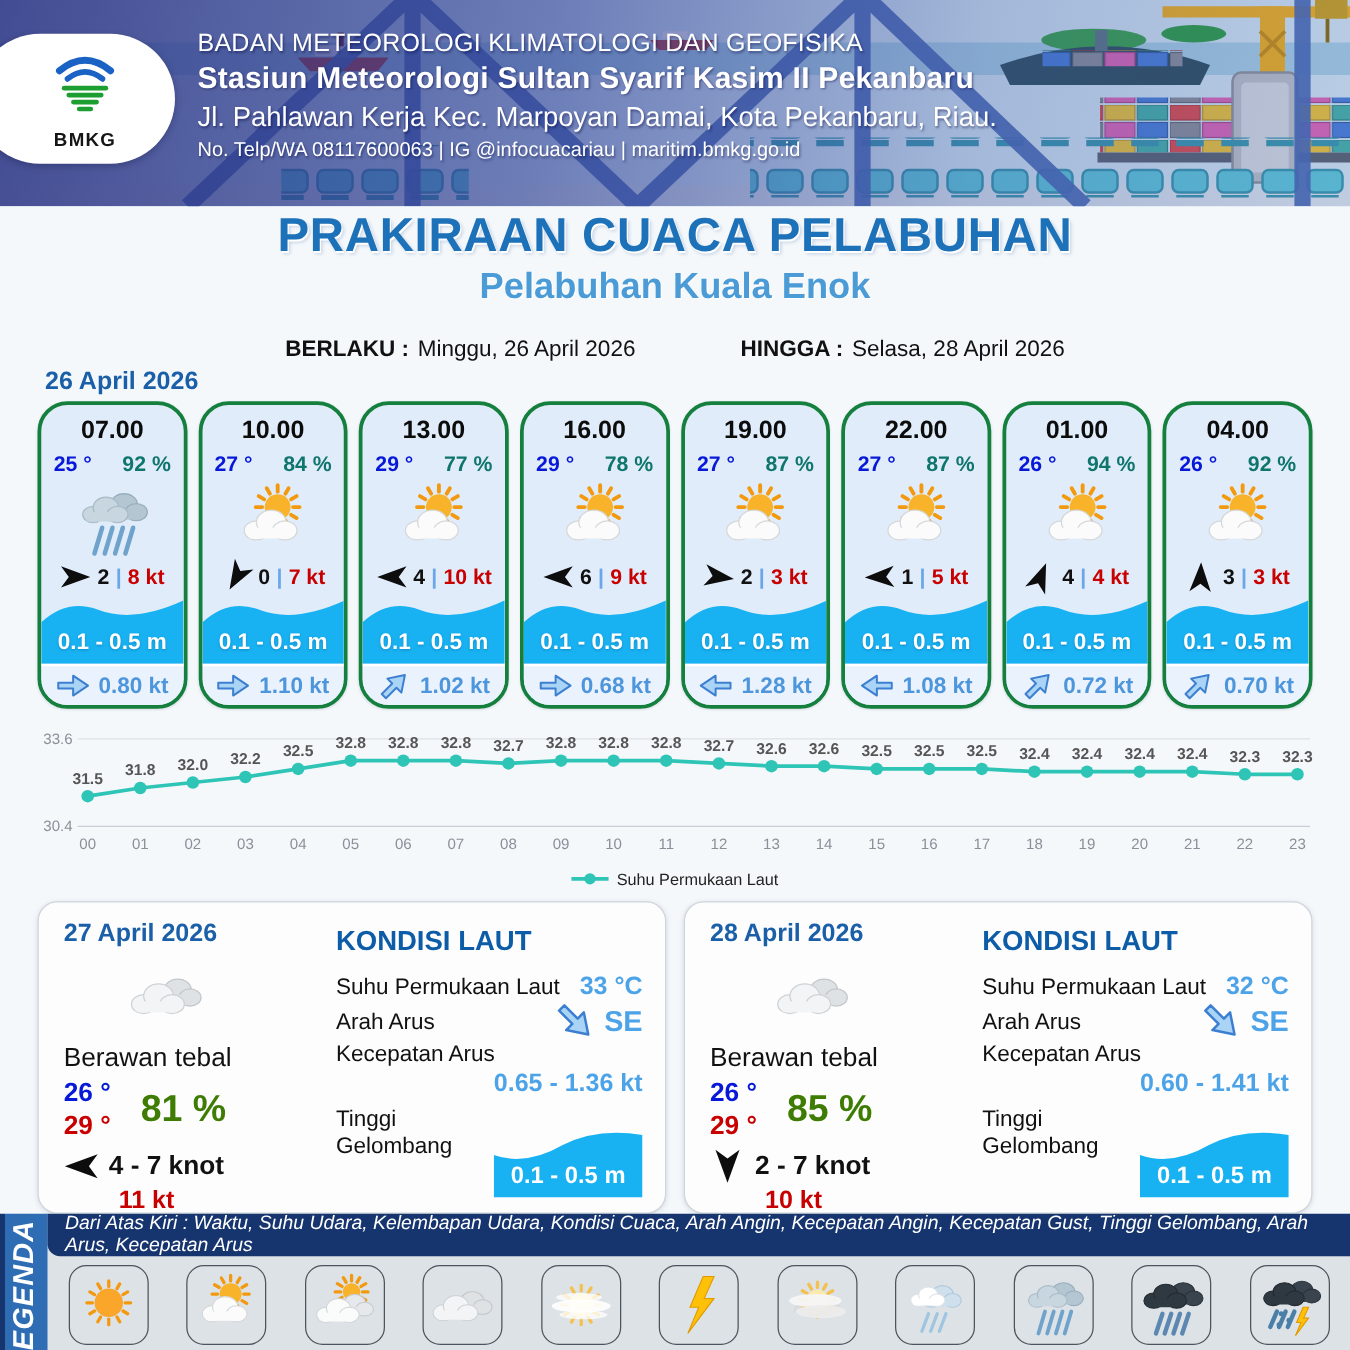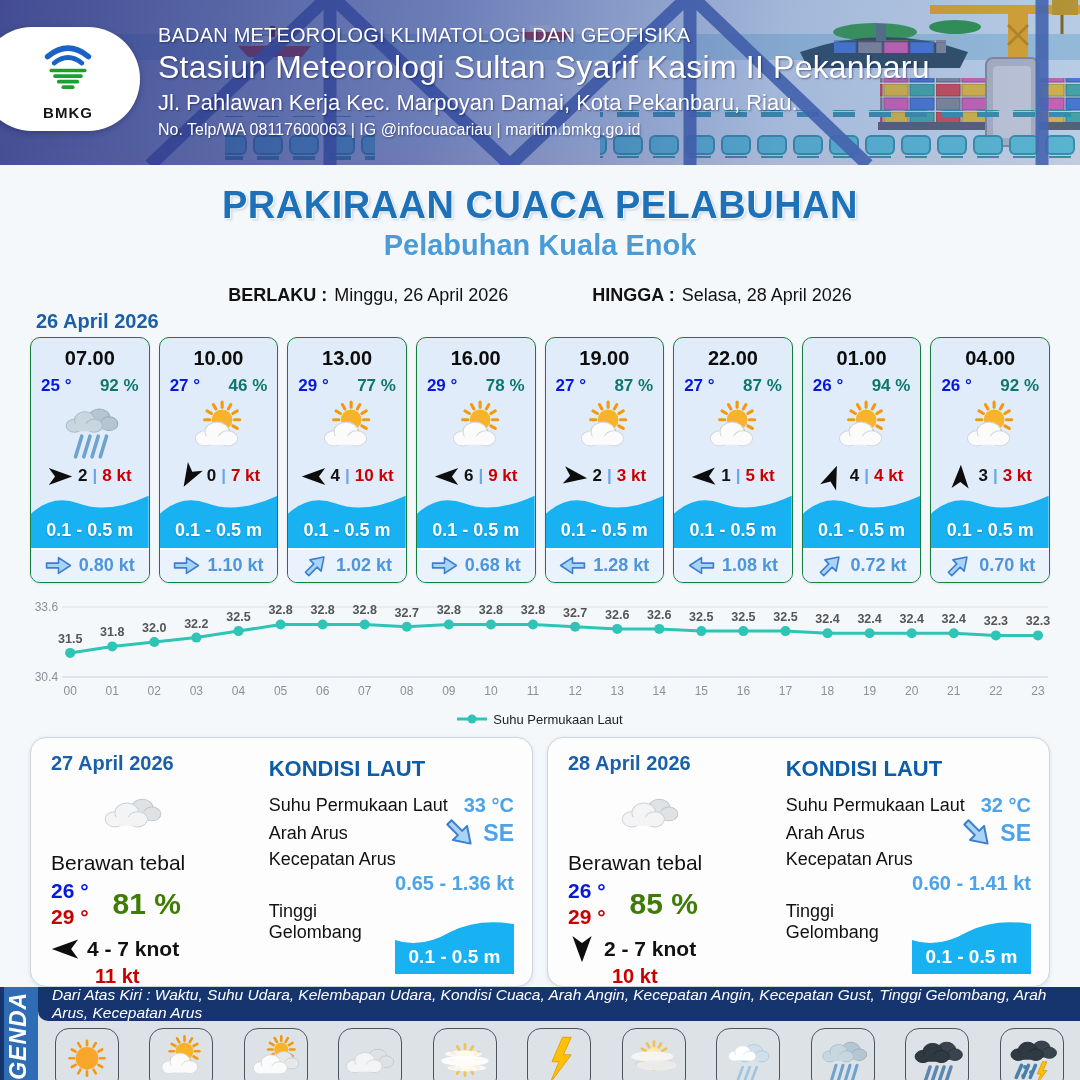--- a/index.html
+++ b/index.html
@@ -15,38 +15,38 @@
                rgba(52,74,160,.28) 72%, rgba(52,74,160,.14) 100%); }
   .logo-wrap { position:absolute; left:-20px; top:27px; width:160px; height:104px;
     background:#fff; border-radius:52px; display:flex; flex-direction:column;
     align-items:center; justify-content:center; padding-left:16px; z-index:3;
     box-shadow:0 2px 6px rgba(0,0,40,.25); }
   .logo-emblem { width:58px; height:52px; }
   .logo-label { font-size:15px; font-weight:bold; color:#151515; letter-spacing:1px; margin-top:14px; }
   .hero-text { position:absolute; left:158px; top:24px; right:10px; z-index:2; color:#fff;
     text-shadow:1px 1px 2px rgba(0,0,60,.45); }
   .agency  { font-size:20px; font-weight:normal; letter-spacing:.2px; }
-  .station { font-size:32px; font-weight:normal; margin-top:2px; letter-spacing:.2px; }
+  .station { font-size:24px; font-weight:bold; margin-top:2px; letter-spacing:.2px; }
   .address { font-size:22px; margin-top:4px; }
   .contact { font-size:16px; margin-top:5px; }
 
   
-  .title-block { text-align:center; padding-top:19px; flex:0 0 auto; }
+  .title-block { text-align:center; padding-top:3px; flex:0 0 auto; }
   .main-title { font-size:38px; font-weight:bold; color:#1d71b8; letter-spacing:.5px;
     text-shadow:1px 1px 0 #fff, 2px 2px 3px rgba(120,150,190,.4); }
   .sub-title  { font-size:29px; font-weight:bold; color:#4a9bd6; margin-top:2px;
     text-shadow:1px 1px 0 #fff; }
   .validity { display:flex; justify-content:center; gap:84px; margin-top:23px; font-size:18px; color:#111; }
   .validity b { font-weight:bold; margin-right:7px; }
 
   .forecast-date { margin:4px 0 4px 36px; font-size:20px; font-weight:bold; color:#1a5fa8; flex:0 0 auto; }
 
   
   .cards { display:flex; gap:9px; margin:0 30px; height:246px; flex:0 0 auto; }
-  .fcard { flex:1; background:#e1ecfa; border:1px solid #15803d; border-radius:10px;
+  .fcard { flex:1; background:#e1ecfa; border:3px solid #15803d; border-radius:24px;
     overflow:hidden; display:flex; flex-direction:column; align-items:center;
     box-shadow:0 1px 2px rgba(60,90,130,.15); }
   .fc-time { margin-top:9px; font-size:20px; font-weight:bold; color:#0c0c0c; }
   .fc-th { width:100%; padding:0 10px; display:flex; justify-content:space-between;
     margin-top:6px; font-size:17px; font-weight:bold; }
   .fc-temp { color:#0718d8; } .fc-hum { color:#0f766e; }
   .fc-icon { width:80px; height:66px; margin-top:1px; }
   .fc-wind { display:flex; align-items:center; gap:5px; margin-top:1px; font-size:17px;
     font-weight:bold; color:#111; height:26px; }
   .warrow { width:25px; height:19px; display:inline-flex; }
@@ -271,21 +271,21 @@
             <path d="M2 9 h15 v-7 l15 10 -15 10 v-7 h-15 z" fill="#aad4f5" stroke="#3c7fd0" stroke-width="2" stroke-linejoin="round"></path>
           </svg>
         </span>
         <span>0.80 kt</span>
       </div>
   </div>
   <div class="fcard">
     <div class="fc-time">10.00</div>
     <div class="fc-th">
         <span class="fc-temp">27 °</span>
-        <span class="fc-hum">46 %</span>
+        <span class="fc-hum">84 %</span>
       </div>
     <div class="fc-icon"><svg viewBox="0 0 64 64" width="100%" height="100%">
           <circle cx="36" cy="22" r="10" fill="#f9b32a"></circle>
           <g stroke="#f2990f" stroke-width="3" stroke-linecap="round">
             <line x1="48.0" y1="22.0" x2="53.0" y2="22.0"></line>
             <line x1="46.4" y1="28.0" x2="50.7" y2="30.5"></line>
             <line x1="42.0" y1="32.4" x2="44.5" y2="36.7"></line>
             <line x1="36.0" y1="34.0" x2="36.0" y2="39.0"></line>
             <line x1="30.0" y1="32.4" x2="27.5" y2="36.7"></line>
             <line x1="25.6" y1="28.0" x2="21.3" y2="30.5"></line>

